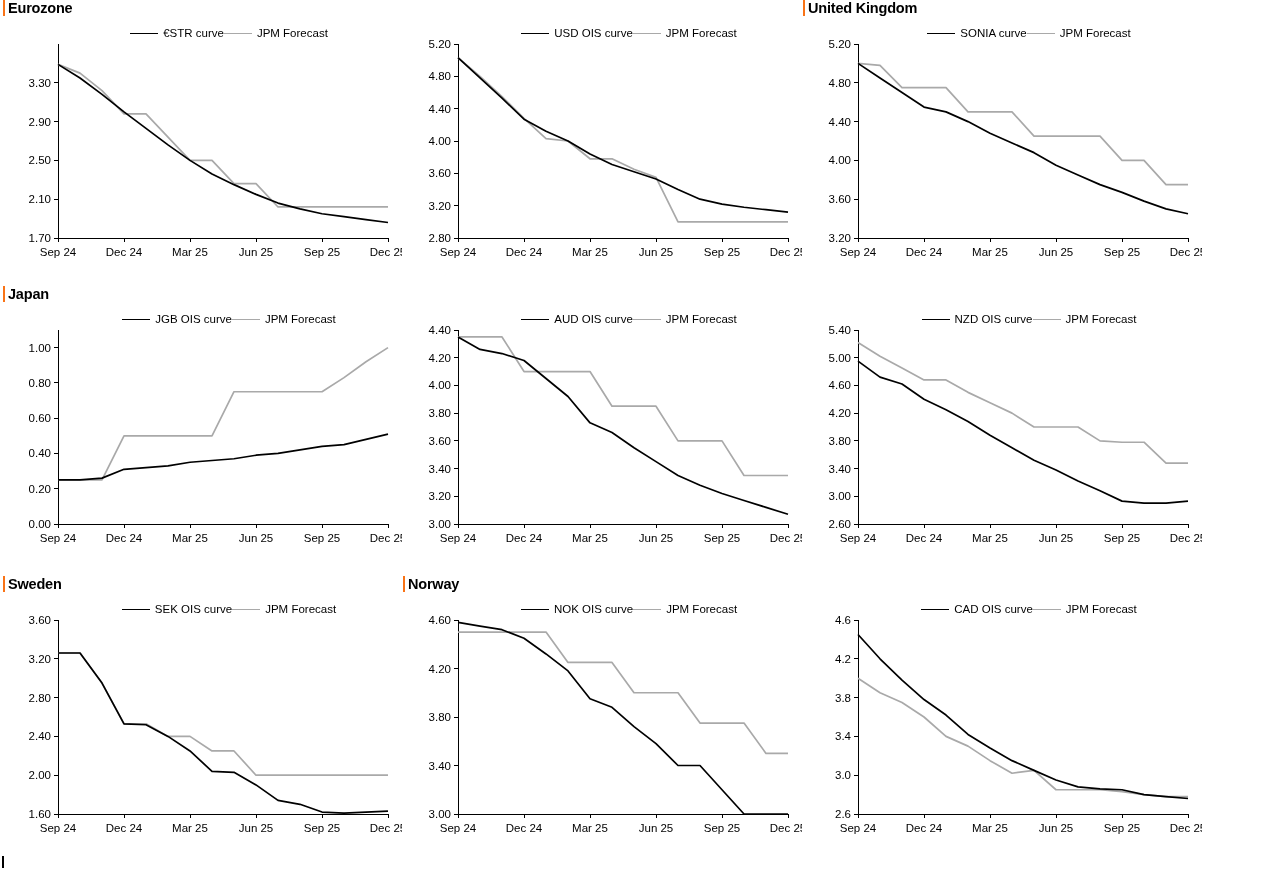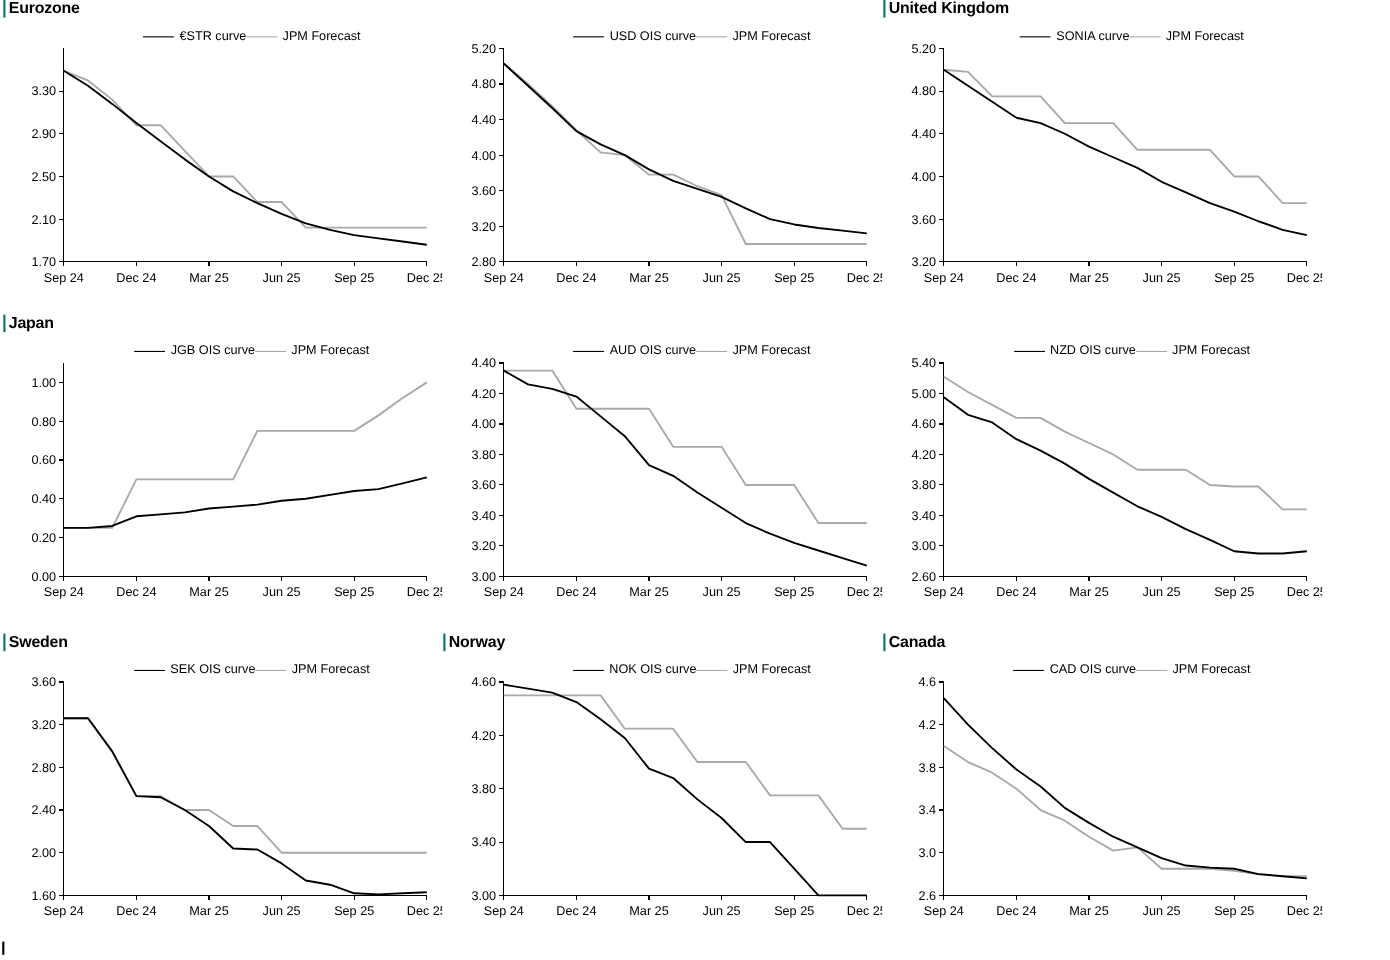--- a/index.html
+++ b/index.html
@@ -24,21 +24,21 @@
   }
   .panel {
     position: relative;
     box-sizing: border-box;
   }
   .panel-title {
     font-size: 14.5px;
     font-weight: bold;
     line-height: 16px;
     padding-left: 3px;
-    border-left: 2px solid #0f766e;
+    border-left: 2px solid #f97316;
     margin-left: 1px;
     margin-bottom: 2px;
     letter-spacing: -0.2px;
   }
   .legend {
     position: absolute;
     left: 60px;
     right: 6px;
     top: 26px;
     height: 14px;
@@ -469,21 +469,20 @@
           <line x1="320" y1="220" x2="320" y2="224" class="tick"></line>
           <text x="320" y="238" class="xlabel">Sep 25</text>
           <line x1="386" y1="220" x2="386" y2="224" class="tick"></line>
           <text x="386" y="238" class="xlabel">Dec 25</text>
           <path d="M56.00 38.12 L78.00 38.12 L100.00 38.12 L122.00 38.12 L144.00 38.12 L166.00 68.44 L188.00 68.44 L210.00 68.44 L232.00 98.75 L254.00 98.75 L276.00 98.75 L298.00 129.06 L320.00 129.06 L342.00 129.06 L364.00 159.38 L386.00 159.38" class="series-grey"></path>
           <path d="M56.00 28.42 L78.00 32.06 L100.00 35.70 L122.00 44.19 L144.00 59.95 L166.00 76.93 L188.00 104.81 L210.00 113.30 L232.00 132.70 L254.00 149.67 L276.00 171.50 L298.00 171.50 L320.00 195.75 L342.00 220.00 L364.00 220.00 L386.00 220.00" class="series-black"></path>
         </svg>
       </div>
     </div>
     <div class="panel">
-      <div class="panel-title">Canada</div>
       <div class="legend">
         <div class="legend-item">
           <span class="legend-swatch"></span>
           <span>CAD OIS curve</span>
         </div>
         <div class="legend-item">
           <span class="legend-swatch grey"></span>
           <span>JPM Forecast</span>
         </div>
       </div>

